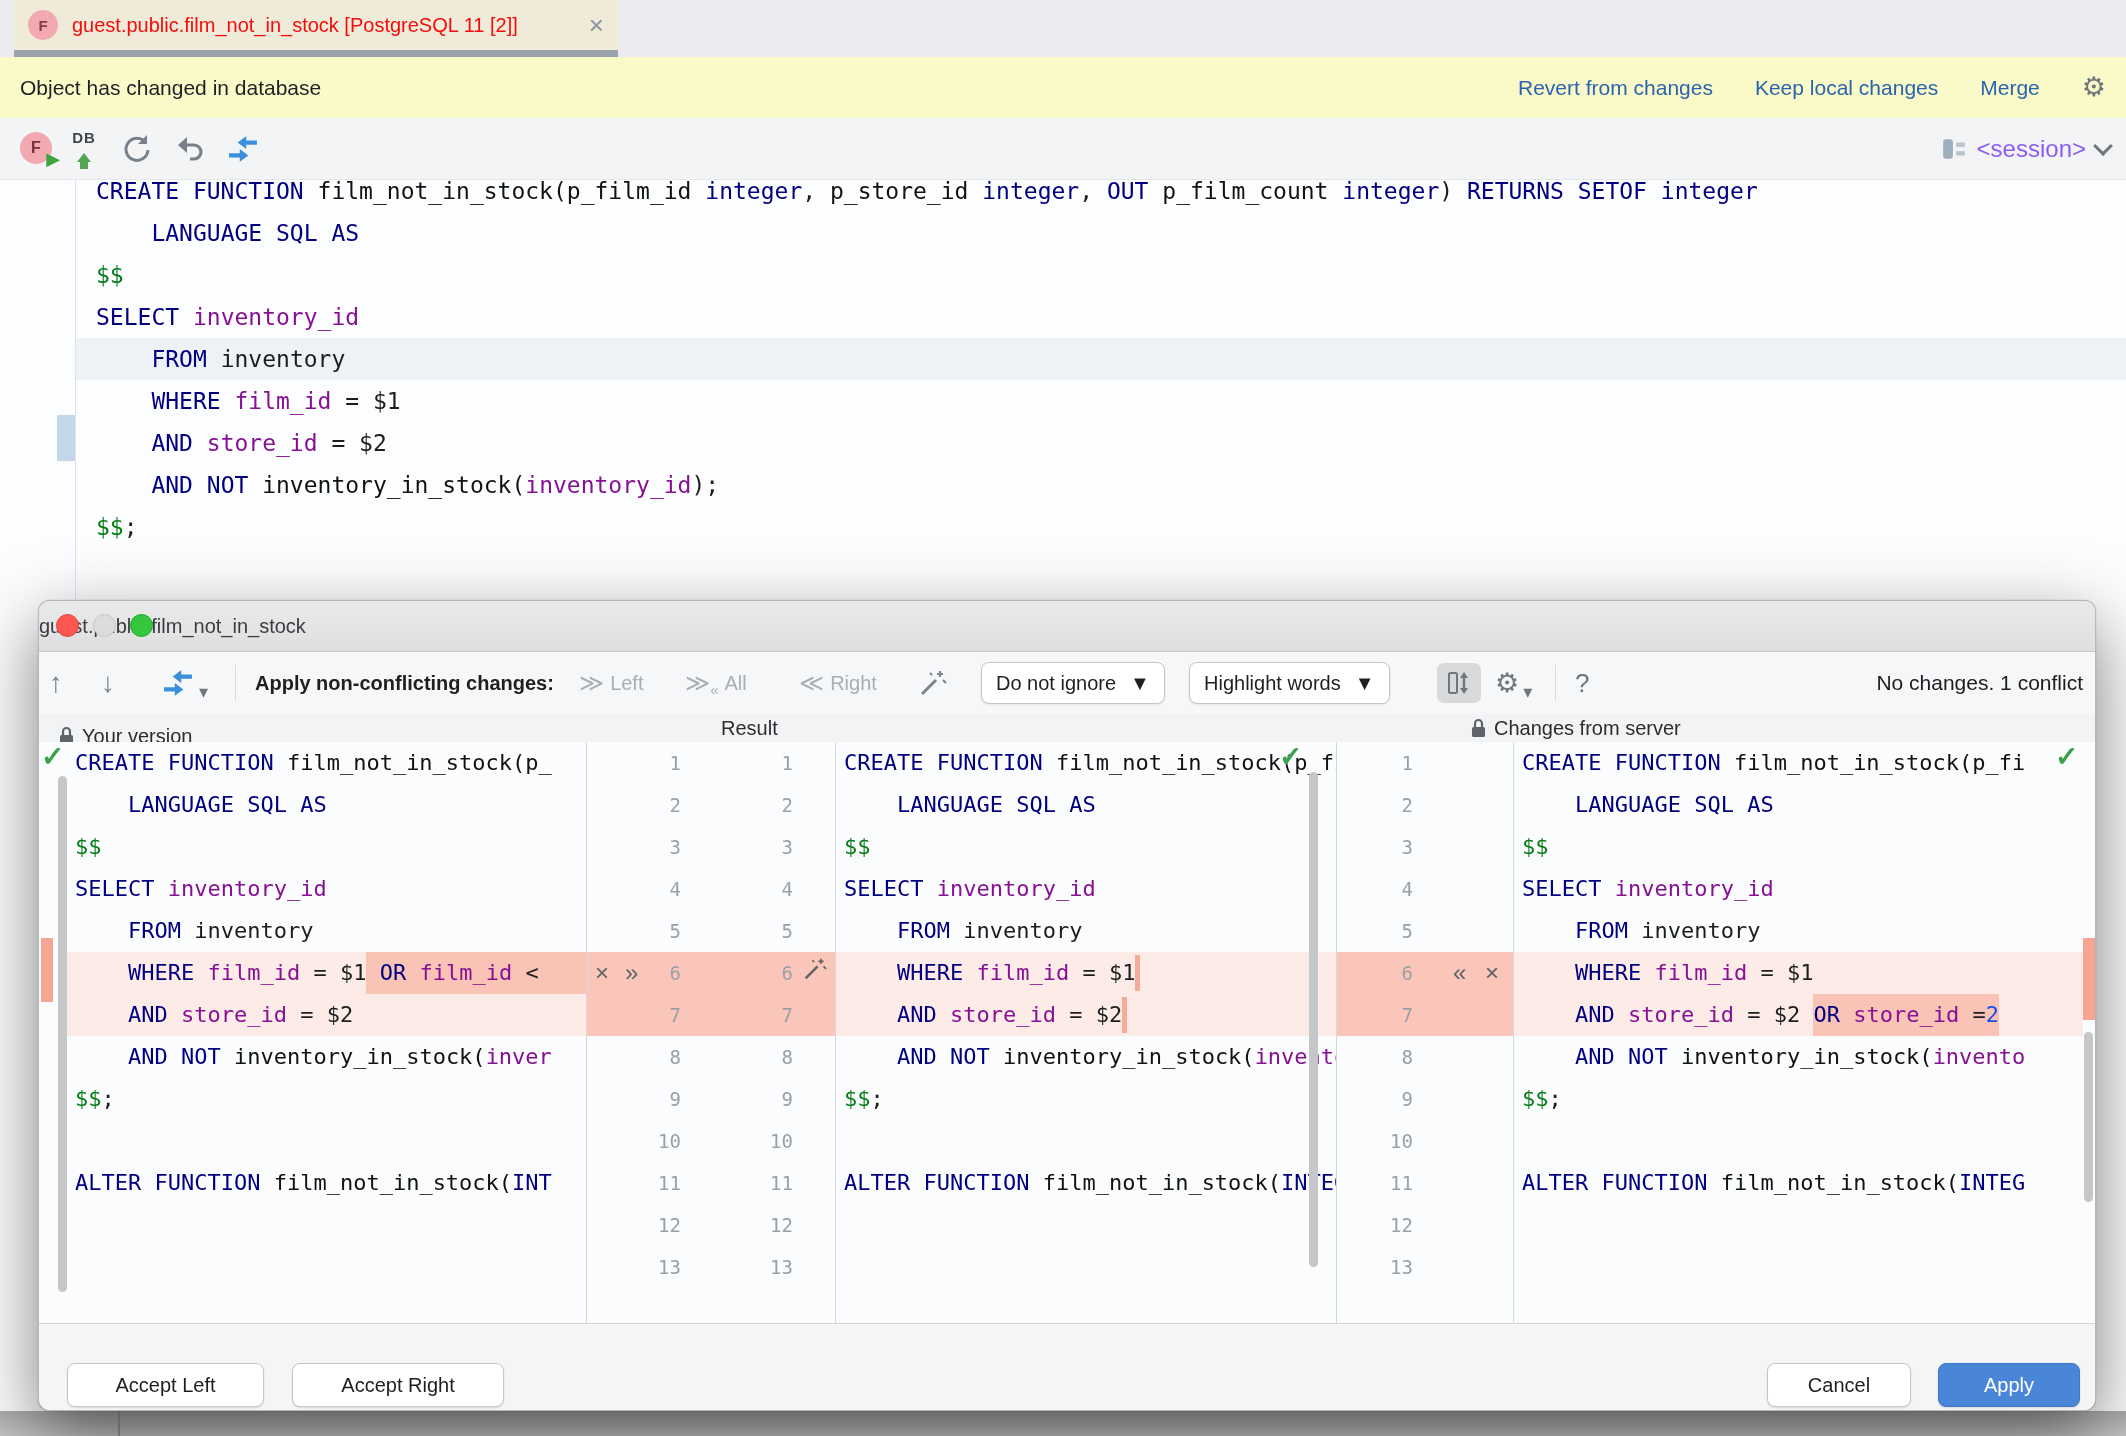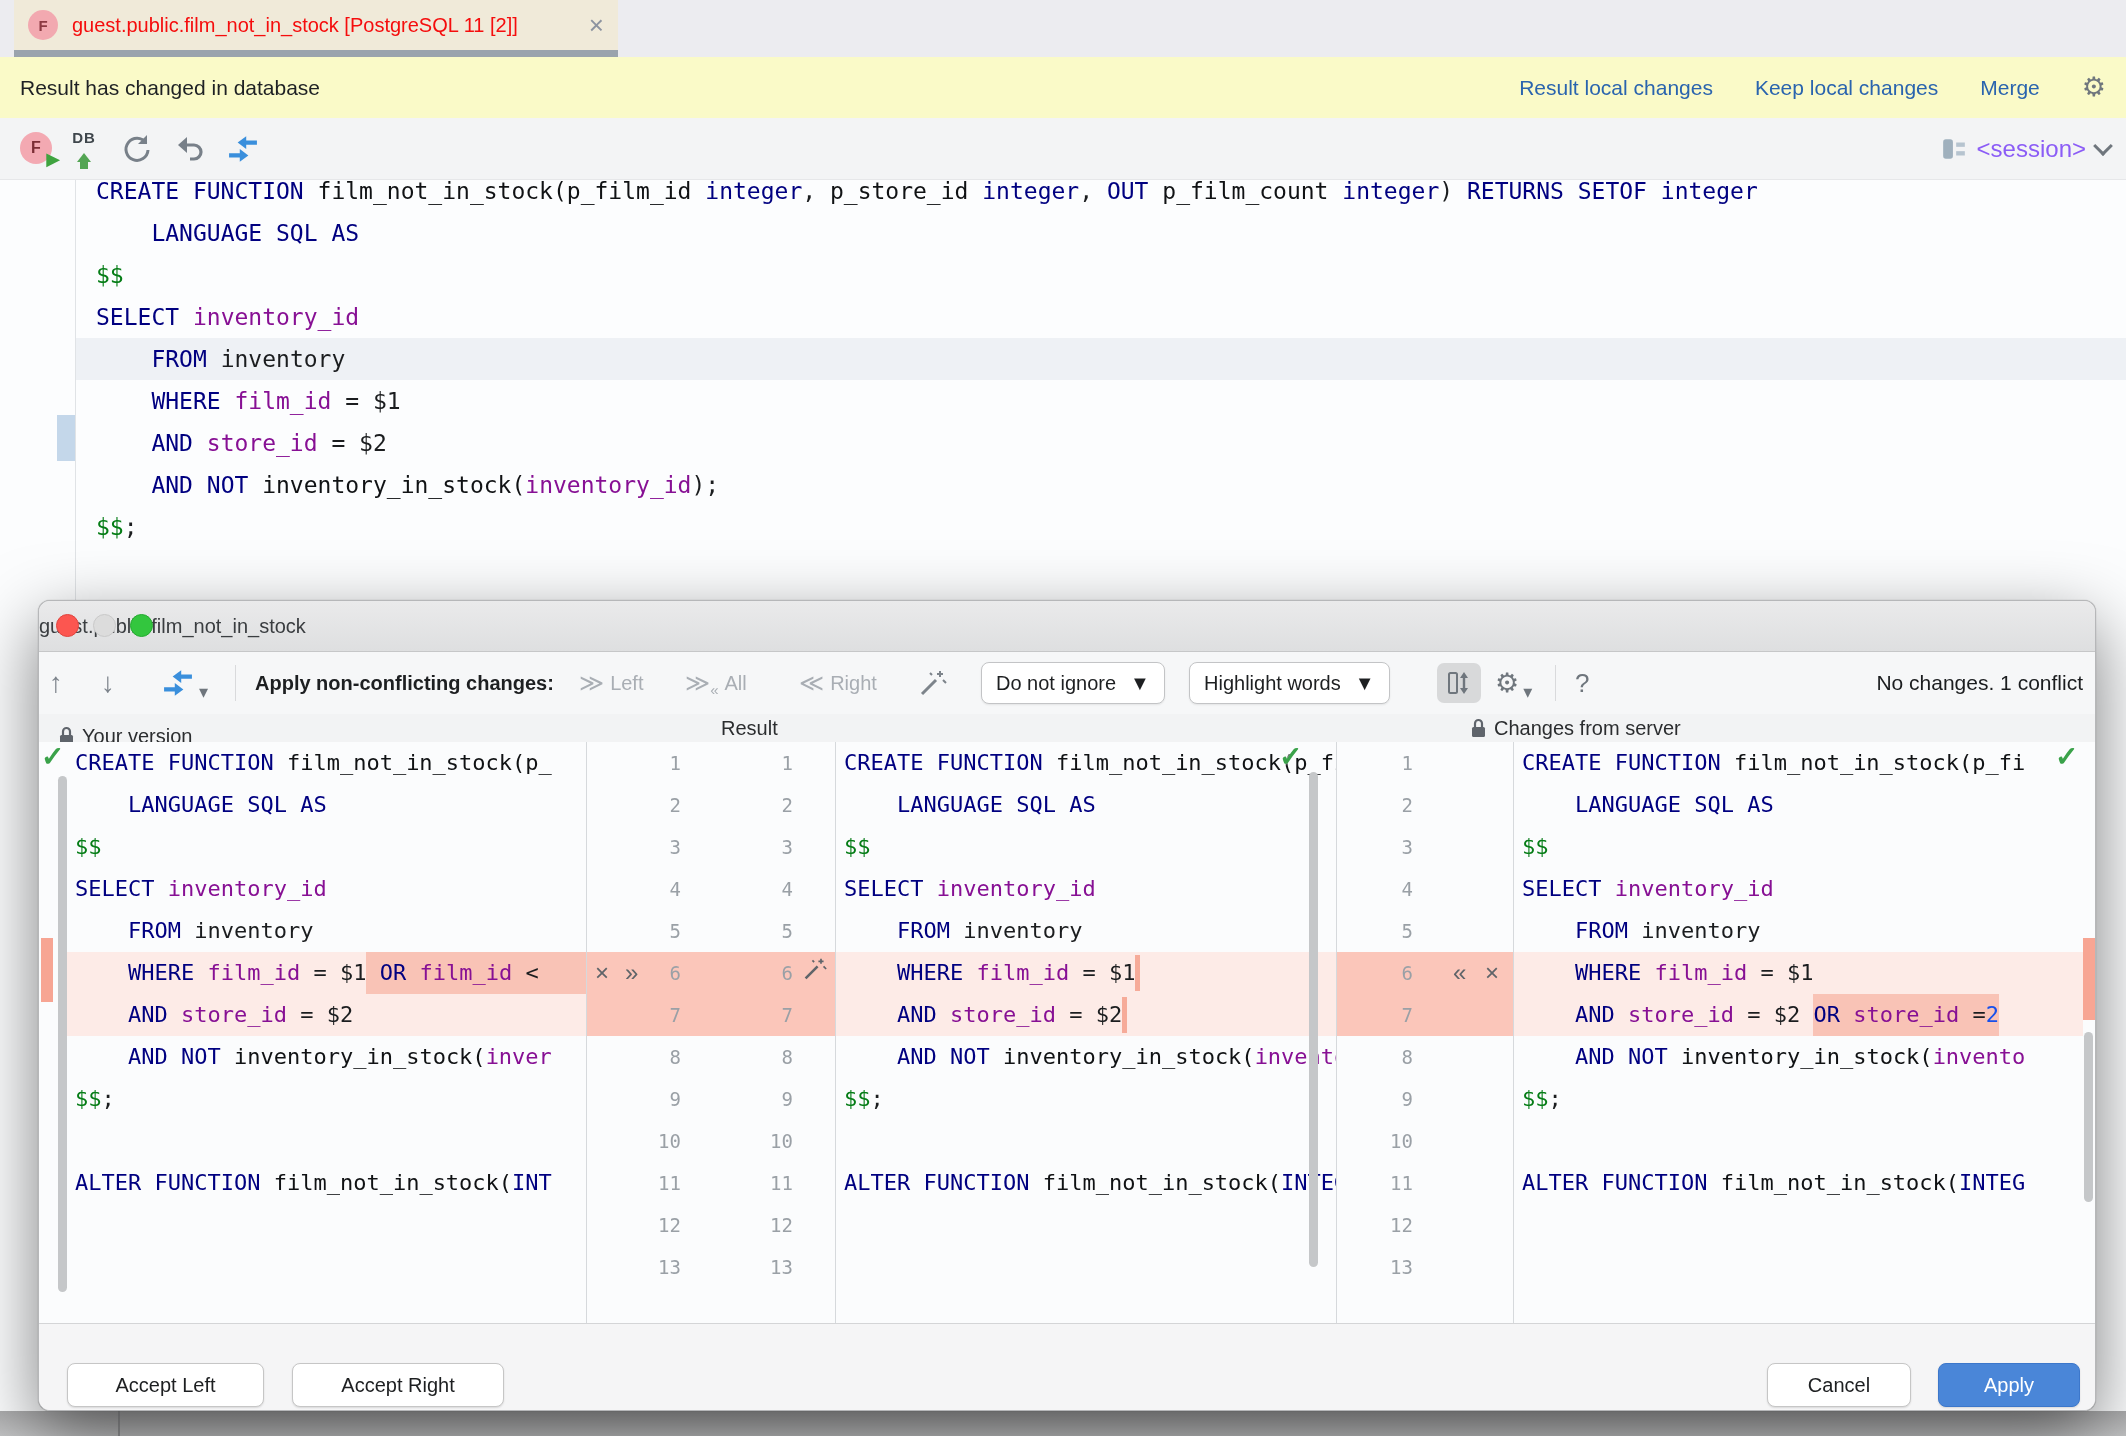--- a/index.html
+++ b/index.html
@@ -126,23 +126,23 @@
   <div class="tabbar">
     <div class="tab">
       <div class="fcircle">F</div>
       <div class="tab-label">guest.public.film_not_in_stock [PostgreSQL 11 [2]]</div>
       <div class="tab-close">×</div>
     </div>
     <div class="tab-underline"></div>
   </div>
 
   <div class="notif">
-    <div class="notif-msg">Result has changed in database</div>
+    <div class="notif-msg">Object has changed in database</div>
     <div class="notif-actions">
-      <span class="notif-link">Result local changes</span>
+      <span class="notif-link">Revert from changes</span>
       <span class="notif-link">Keep local changes</span>
       <span class="notif-link">Merge</span>
       <span class="gearglyph">⚙</span>
     </div>
   </div>
 
   <div class="maintb">
     <div class="tbi" style="left:17px;width:40px;">
       <div class="frun">
         <div class="circ">F</div>

